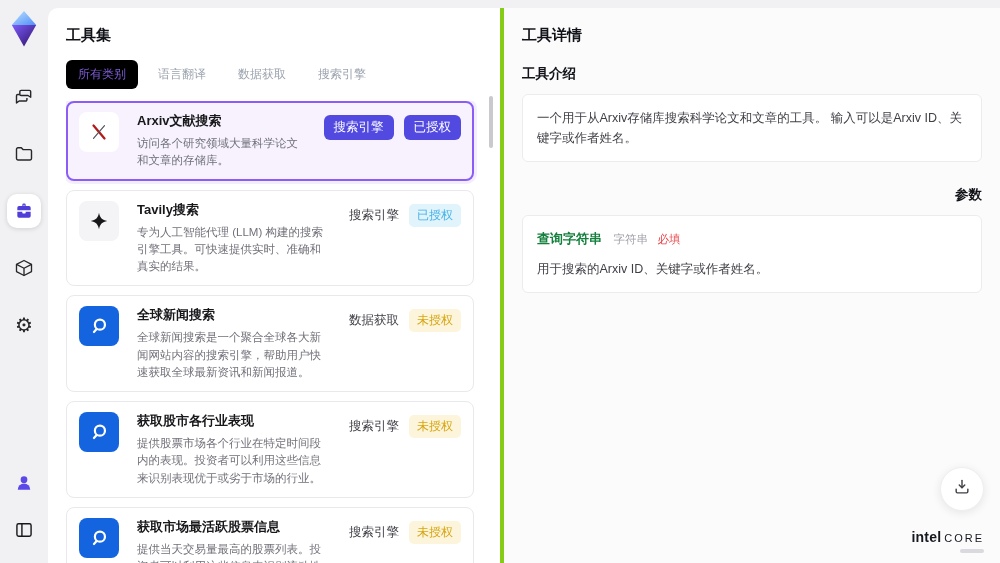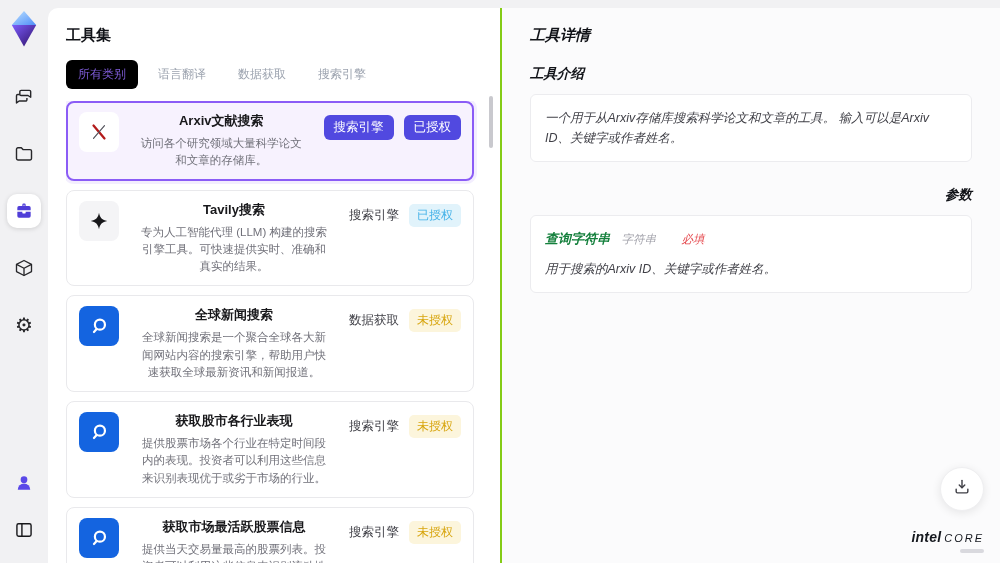--- a/index.html
+++ b/index.html
@@ -37,21 +37,21 @@
   
   .tools-col { width:452px; padding:16px 18px 0 18px; display:flex; flex-direction:column; position:relative; }
   .panel-title { font-size:15px; font-weight:bold; color:#111318; margin:2px 0 15px; }
   .tabs { display:flex; gap:8px; align-items:center; }
   .tab { font-size:12px; color:#9CA3AF; padding:6px 12px; border-radius:6px; cursor:pointer; white-space:nowrap; }
   .tab.active { background:#000000; color:#7E5BD6; font-weight:normal; }
 
   .list { margin-top:12px; flex:1; overflow:hidden; display:flex; flex-direction:column; gap:9px; padding-right:8px; }
   .tool-card {
     border:1px solid #E9E9EC; border-radius:8px; background:#fff;
-    padding:10px 12px; display:flex; gap:18px; cursor:pointer; flex-shrink:0;text-align:center;
+    padding:10px 12px; display:flex; gap:18px; cursor:pointer; flex-shrink:0;
   }
   .tool-card.selected {
     border:2px solid #8B5CF6; background:#F7F2FE; padding:9px 11px;
     box-shadow:0 0 0 3px rgba(139,92,246,.10);
   }
   .t-icon {
     width:40px; height:40px; border-radius:8px; background:#F4F4F6;
     display:flex; align-items:center; justify-content:center; flex-shrink:0;
   }
   .t-icon svg { width:22px; height:22px; display:block; }
@@ -64,31 +64,31 @@
   .cat-text { font-size:12.5px; color:#3F3F46; padding:3px 0; white-space:nowrap; }
   .pill-solid { background:#5149E0; color:#fff; font-size:12.5px; padding:4px 10px; border-radius:6px; white-space:nowrap; }
   .badge { font-size:12px; padding:3px 8px; border-radius:5px; white-space:nowrap; }
   .badge.authorized { background:#E1F3FB; color:#45B2E8; }
   .badge.unauthorized { background:#FCF5DC; color:#D7A50E; }
 
   .scrollbar { position:absolute; right:7px; top:88px; bottom:3px; width:4px; border-radius:2px; background:transparent; }
   .scroll-thumb { position:absolute; top:0; left:0; width:4px; height:52px; background:#C9C9CE; border-radius:2px; cursor:pointer; }
 
   
-  .details-col { flex:1; border-left:2px solid #84cc16; background:#FBFBFC; padding:16px 28px; position:relative;font-style:italic; }
+  .details-col { flex:1; border-left:4px solid #84cc16; background:#FBFBFC; padding:16px 18px; position:relative; }
   .details-title { font-size:15px; font-weight:bold; color:#111318; margin:2px 0 20px; }
   .section-heading { font-size:13.5px; font-weight:bold; color:#111318; margin:0 0 11px; }
   .section-heading.params { margin-top:24px;text-align:right; }
   .info-box {
     background:#fff; border:1px solid #ECECEF; border-radius:6px;
     padding:13px 14px; font-size:12.5px; color:#3F3F46; line-height:1.6;
   }
   .param-name { font-size:13px; font-weight:bold; color:#15803d; }
   .param-type { font-size:11.5px; color:#A1A1AA; margin-left:8px; }
-  .param-required { font-size:11.5px; color:#E5484D; margin-left:22px; }
+  .param-required { font-size:11.5px; color:#E5484D; margin-left:6px; }
   .param-desc { margin-top:9px; font-size:12.5px; color:#3F3F46; }
 
   
   .fab {
     position:absolute; right:16px; bottom:52px; width:44px; height:44px; border-radius:50%;
     background:#fff; border:1px solid #EFEFF1; box-shadow:0 2px 10px rgba(0,0,0,.09);
     display:flex; align-items:center; justify-content:center; cursor:pointer;
   }
   .fab svg { width:20px; height:20px; }
   .brand { position:absolute; right:16px; bottom:10px; text-align:right; color:#15181E; }

